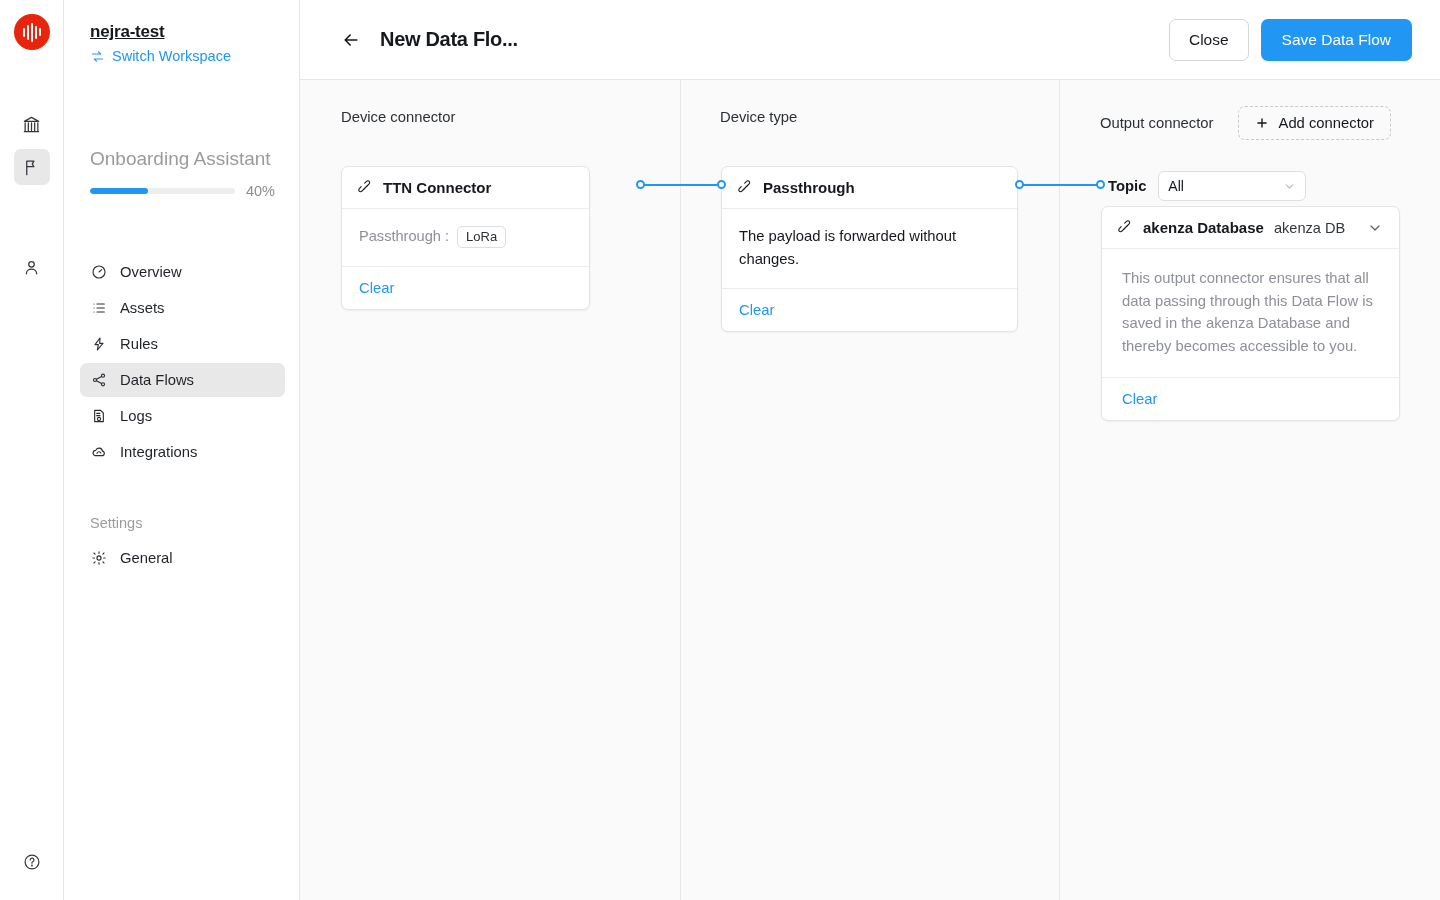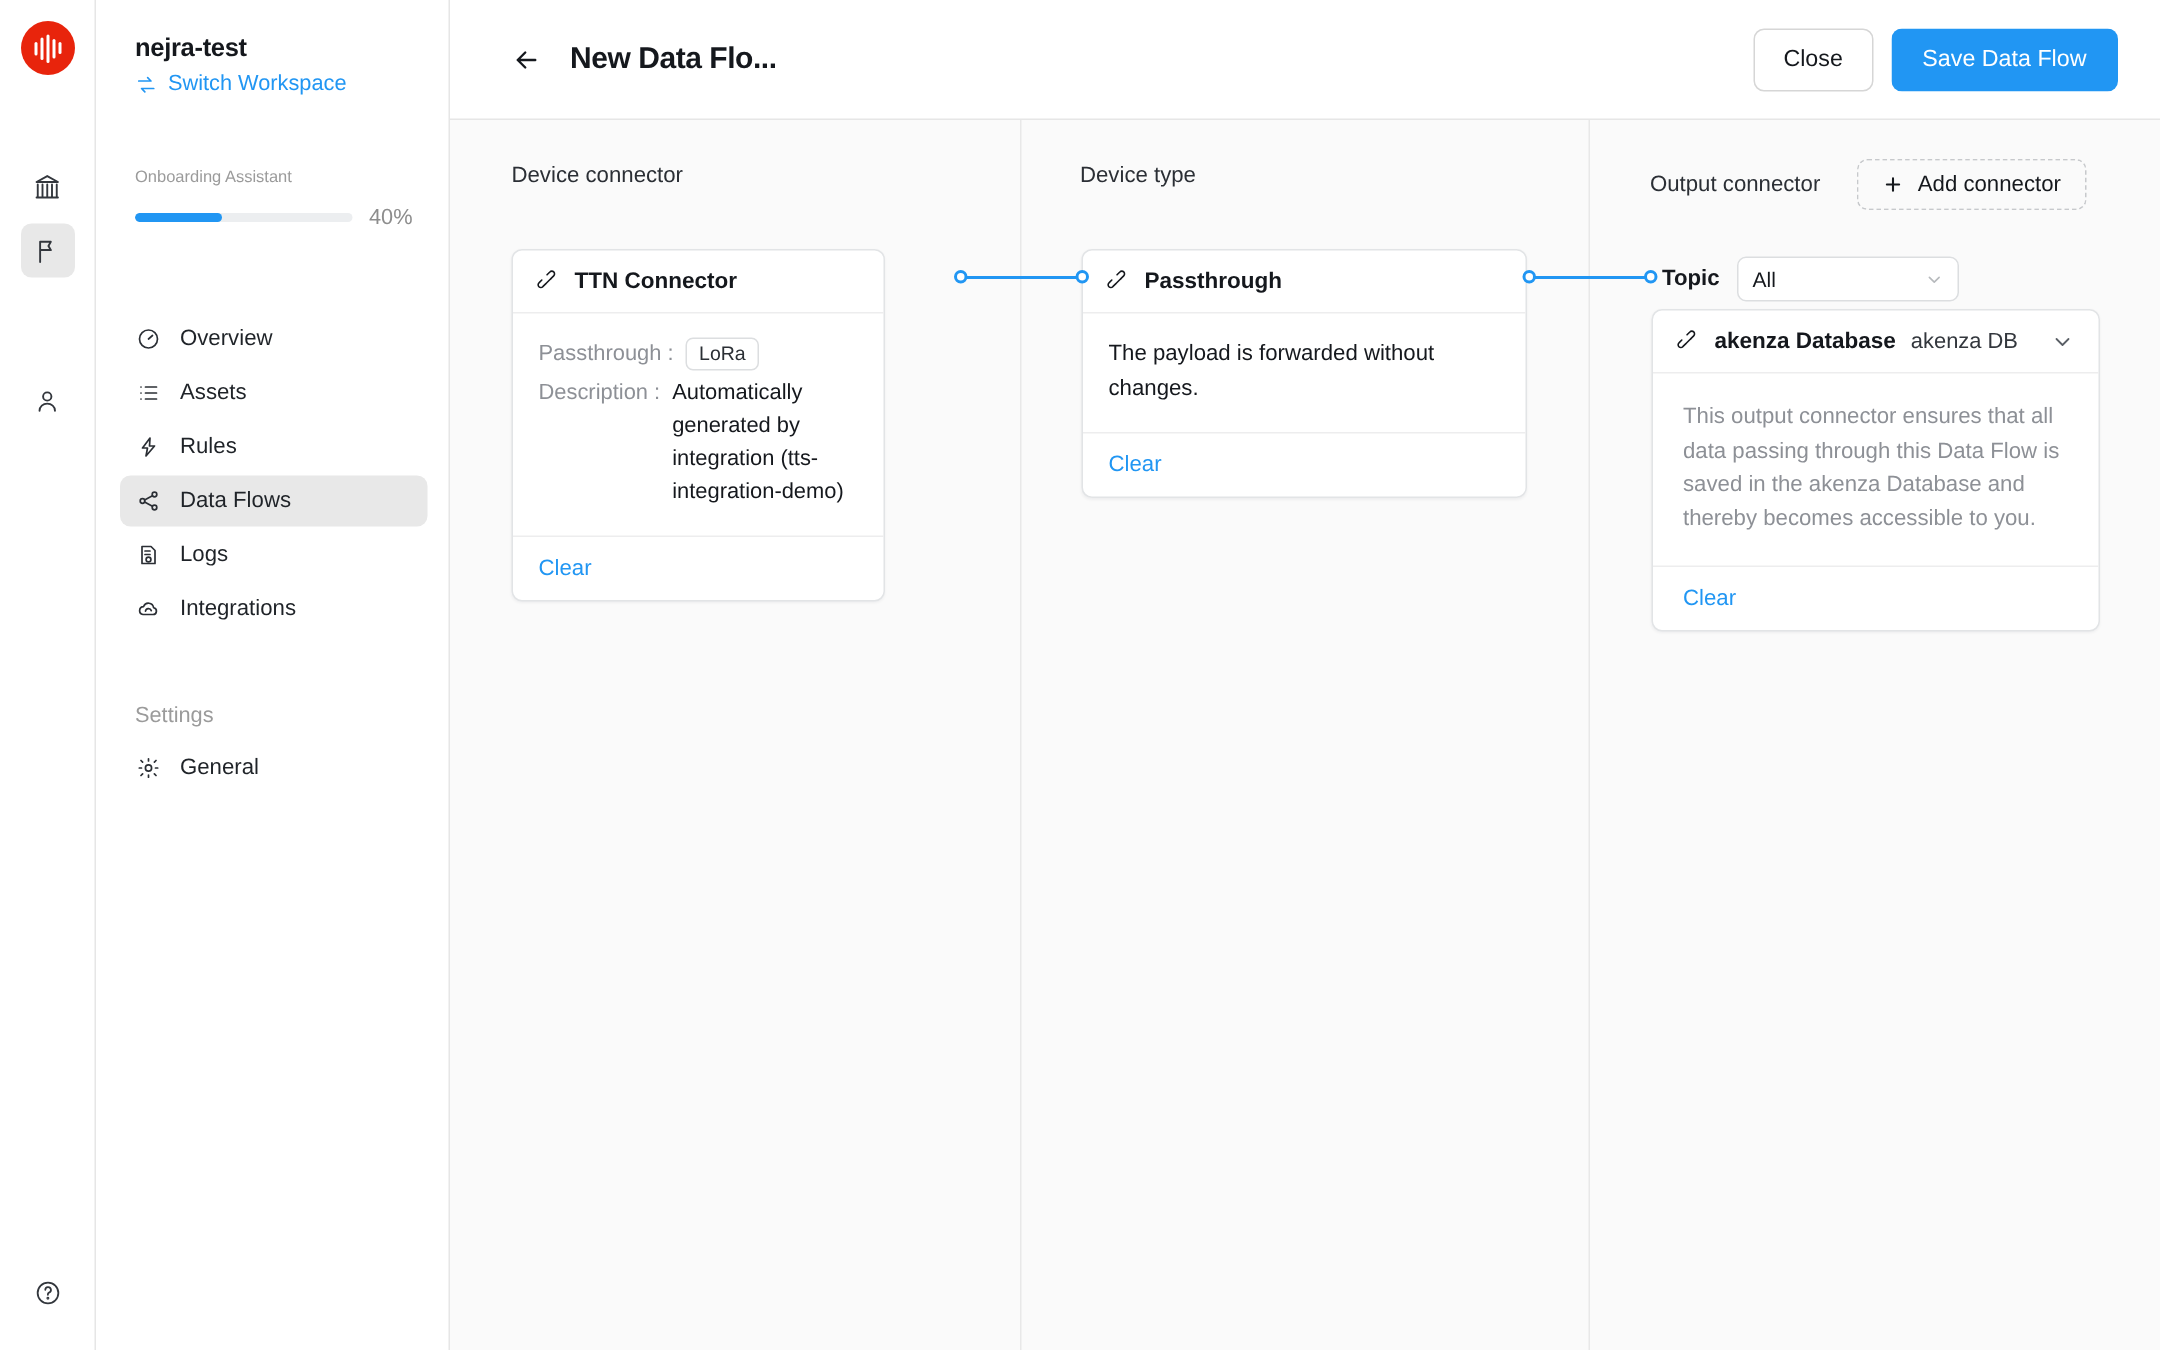--- a/index.html
+++ b/index.html
@@ -44,26 +44,26 @@
   .rail-group-2 { margin-top: 64px; }
   .rail-help { position: absolute; bottom: 20px; left: 14px; }
 
   
   .sidebar {
     width: 236px; height: 900px; flex: none;
     background: #ffffff;
     border-right: 1px solid #e6e6e6;
     padding: 22px 24px 0 26px;
   }
-  .ws-name { font-size: 17px; font-weight: bold; color: #15181d; letter-spacing:-0.2px; }
+  .ws-name { font-size: 17px; font-weight: bold; color: #15181d; letter-spacing:-0.2px;text-decoration:underline; }
   .ws-switch {
     display: flex; align-items: center; gap: 7px;
     color: #2196f3; font-size: 14.5px; margin-top: 6px; cursor: pointer;
   }
-  .onboarding-label { margin-top: 48px; font-size: 11px; color: #9b9b9b; }
+  .onboarding-label { margin-top: 84px; font-size: 19px; color: #9b9b9b; }
   .progress-row { display: flex; align-items: center; gap: 11px; margin-top: 13px; }
   .progress-track { flex: 1; height: 6px; border-radius: 3px; background: #eceef0; overflow: hidden; }
   .progress-fill { height: 100%; background: #2196f3; border-radius: 3px; }
   .progress-pct { font-size: 14.5px; color: #8d8d8d; }
 
   .nav { margin-top: 56px; }
   .nav-item {
     display: flex; align-items: center; gap: 13px;
     height: 34px; padding: 0 10px; margin: 0 -10px 2px -10px;
     border-radius: 7px; cursor: pointer;
@@ -320,24 +320,20 @@
           </span>
           <span>TTN Connector</span>
         </div>
         <div class="card-body">
           <div class="kv">
             <span class="kv-key">Passthrough :</span>
             <span class="kv-val">
               <span class="chip">LoRa</span>
             </span>
           </div>
-          <div class="kv">
-            <span class="kv-key">Description :</span>
-            <span class="kv-val">Automatically generated by integration (tts-integration-demo)</span>
-          </div>
         </div>
         <div class="card-foot">
           <span class="clear-link">Clear</span>
         </div>
       </div>
       <div class="port" style="left:336px; top:100px"></div>
 
       <div class="card" style="left:421px; top:86px; width:297px">
         <div class="card-head">
           <span class="plug-icon">

